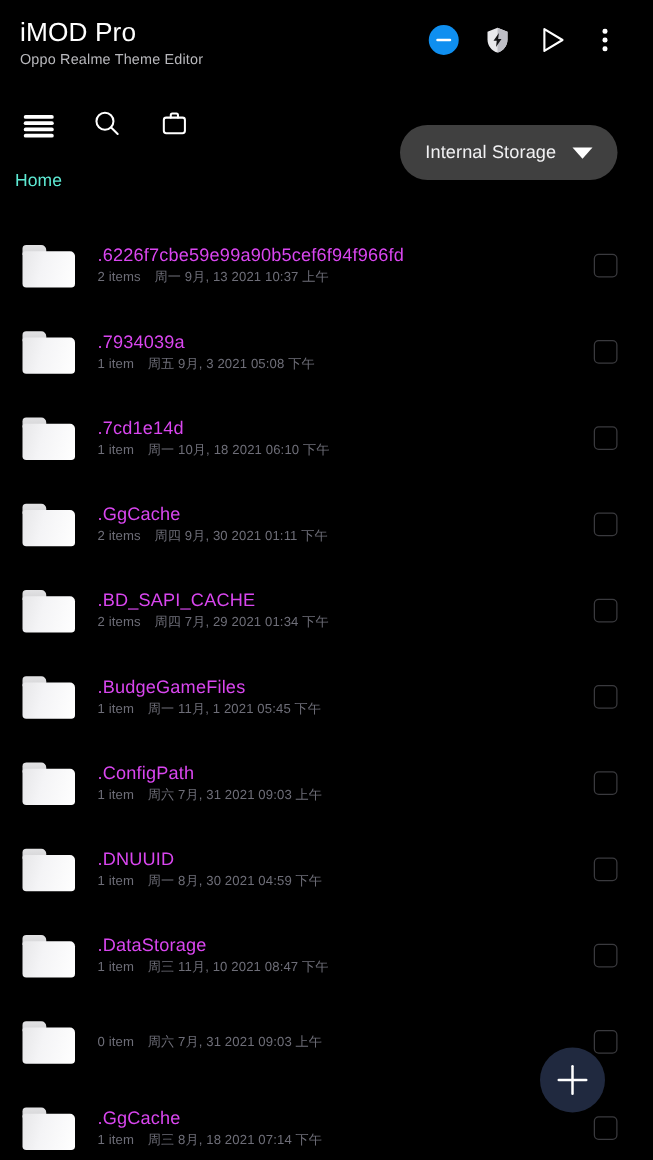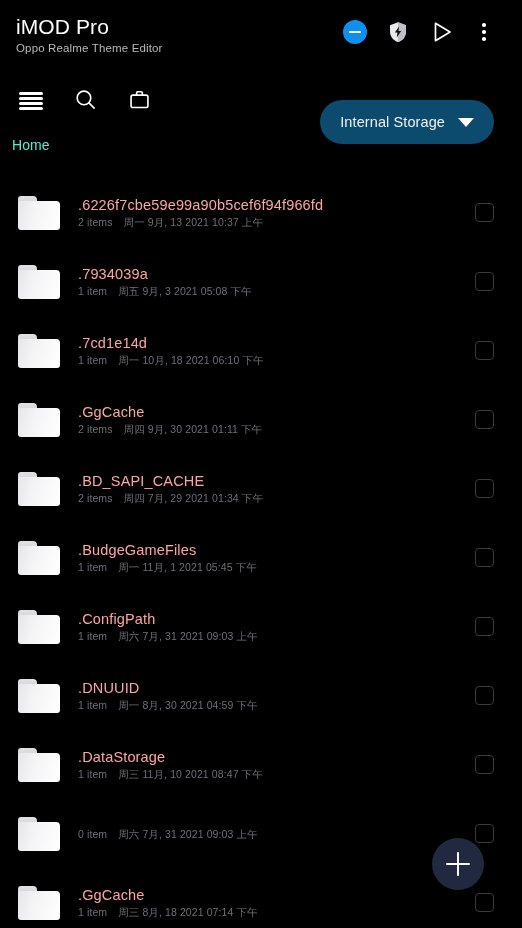--- a/index.html
+++ b/index.html
@@ -77,21 +77,21 @@
   .tb-btn { width: 34px; height: 34px; display: flex; align-items: center; justify-content: center; cursor: pointer; }
 
   .ic-menu { width: 24px; height: 18px; display: flex; flex-direction: column; justify-content: space-between; }
   .ic-menu i { display: block; height: 2.6px; background: #ffffff; border-radius: 1.5px; }
   .ic-menu i:nth-child(1) { width: 24px; }
   .ic-menu i:nth-child(2) { width: 24px; }
   .ic-menu i:nth-child(3) { width: 24px; }
   .ic-menu i:nth-child(4) { width: 24px; }
 
   .storage-pill {
-    background: #0c4a6e;
+    background: #404040;
     border-radius: 22px;
     height: 44px;
     padding: 6px 20px;
     display: flex;
     align-items: center;
     gap: 13px;
     cursor: pointer;
     margin-top: 42px;
   }
   .storage-pill .lbl {
@@ -149,21 +149,21 @@
   }
   .folder-ic .body {
     position: absolute;
     left: 0; top: 5px;
     width: 42px; height: 29px;
     background: linear-gradient(105deg,#e6e6e8 0%, #f4f4f6 38%, #ffffff 100%);
     border-radius: 2px 4px 3px 3px;
   }
   .file-meta { flex: 1 1 auto; min-width: 0; }
   .file-name {
-    color: #fca5a5;
+    color: #d946ef;
     font-size: 14.5px;
     font-weight: 400;
     letter-spacing: .15px;
     line-height: 19px;
     white-space: nowrap;
     overflow: hidden;
     text-overflow: ellipsis;
   }
   .file-sub {
     margin-top: 0;

